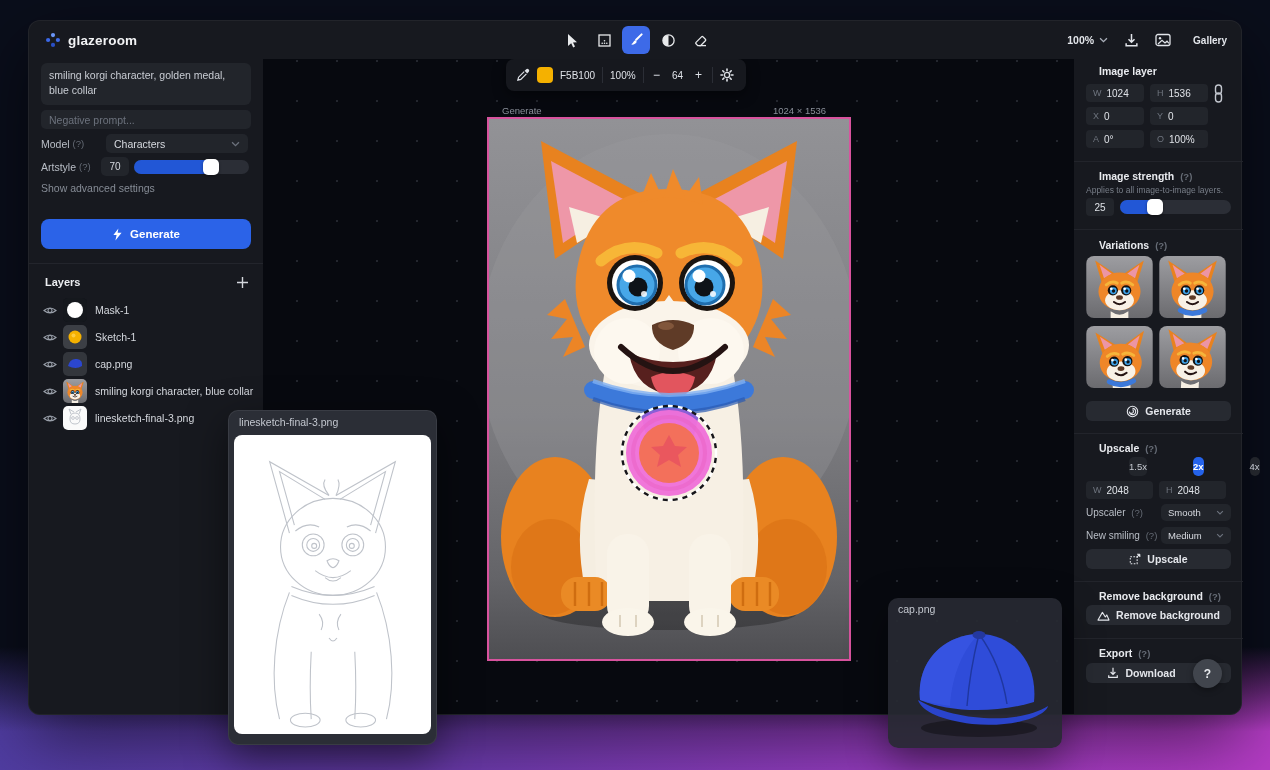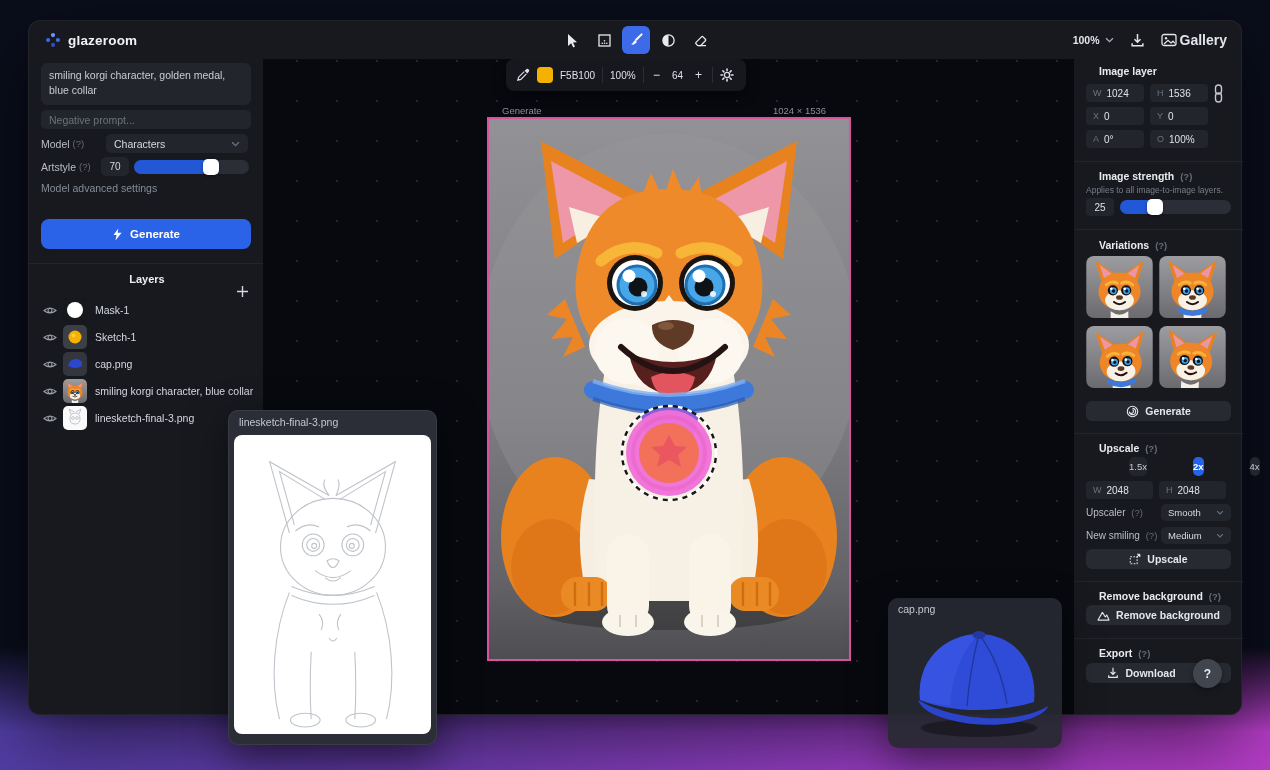--- a/index.html
+++ b/index.html
@@ -21,21 +21,21 @@
   }
   
   .hdr { position:absolute; left:0; top:0; right:0; height:38px;text-align:right; }
   .logo { position:absolute; left:16px; top:0; height:38px; display:flex; align-items:center; gap:7px; }
   .logo-text { color:#f2f3f5; font-size:13.5px; font-weight:700; letter-spacing:.2px; }
   .tools { position:absolute; left:529px; top:5px; display:flex; gap:4px; }
   .tool { width:28px; height:28px; border-radius:6px; display:flex; align-items:center; justify-content:center; color:#e2e5ea; }
   .tool.active { background:#3d6ae8; }
   .hdr-right { position:absolute; right:14px; top:0; height:38px; display:flex; align-items:center; gap:16px; }
   .zoom-ctl { display:flex; align-items:center; gap:5px; color:#e2e5ea; font-size:10.5px; font-weight:600; }
-  .gallery { display:flex; align-items:center; gap:3px; color:#e2e5ea; font-size:14px; font-weight:600; }
+  .gallery { display:flex; align-items:center; gap:22px; color:#e2e5ea; font-size:10px; font-weight:600; }
 
   
   .sb { position:absolute; left:0; top:38px; width:234px; bottom:0; }
   .prompt-box { position:absolute; left:12px; top:4px; width:210px; height:42px; background:#22252b; border:none;
     border-radius:6px; color:#c9cdd4; font-size:10.5px; line-height:1.4; padding:5px 8px; resize:none;
     font-family:"Liberation Sans","DejaVu Sans",sans-serif; }
   .neg-input { position:absolute; left:12px; top:51px; width:210px; height:19px; background:#22252b; border:none;
     border-radius:5px; color:#c9cdd4; font-size:10.5px; padding:0 8px; font-family:"Liberation Sans","DejaVu Sans",sans-serif; }
   .neg-input::placeholder { color:#6c727d; }
   .srow { position:absolute; left:12px; right:12px; height:19px; display:flex; align-items:center; }
@@ -46,21 +46,21 @@
   .dropdown .chev { margin-left:auto; color:#6c727d; display:flex; }
   .val-box { position:absolute; left:60px; top:0; width:28px; height:19px; background:#22252b; border-radius:5px;
     display:flex; align-items:center; justify-content:center; color:#d7dae0; font-size:10px; }
   .slider { position:absolute; top:2.5px; height:14px; border-radius:7px; background:#2b2e36; }
   .slider .fill { position:absolute; left:0; top:0; bottom:0; border-radius:7px; background:#2257d6; }
   .slider .thumb { position:absolute; top:-1px; width:16px; height:16px; border-radius:5px; background:#fff; box-shadow:0 1px 3px rgba(0,0,0,.4); }
   .advanced { position:absolute; left:12px; top:123px; color:#868c96; font-size:10.5px; }
   .gen-btn { position:absolute; left:12px; top:160px; width:210px; height:30px; background:#2b63e8; border-radius:8px;
     display:flex; align-items:center; justify-content:center; gap:7px; color:#fff; font-size:11.5px; font-weight:700; }
   .sb-div { position:absolute; left:0; right:0; top:204px; height:1px; background:#23252c; }
-  .layers-head { position:absolute; left:16px; right:14px; top:214px; height:18px; display:flex; align-items:center;flex-direction:column; }
+  .layers-head { position:absolute; left:16px; right:14px; top:214px; height:18px; display:flex; align-items:center; }
   .layers-title { color:#eceef1; font-size:11px; font-weight:700; }
   .plus-btn { margin-left:auto; color:#d4d7dd; font-size:15px; display:flex; }
   .lrow { position:absolute; left:0; right:0; height:26px; display:flex; align-items:center; }
   .lrow .eye { position:absolute; left:14px; color:#9aa0aa; display:flex; }
   .lrow .thumb24 { position:absolute; left:34px; width:24px; height:24px; border-radius:5px; overflow:hidden; background:#111419; }
   .lrow .llabel { position:absolute; left:66px; right:6px; color:#d5d8de; font-size:10.5px; white-space:nowrap; overflow:hidden; }
 
   
   .cv { position:absolute; left:234px; top:38px; width:811px; bottom:0; background:#07090f; overflow:hidden;
     background-image:radial-gradient(circle, #23262e 1.2px, rgba(0,0,0,0) 1.4px); background-size:40px 40px; background-position:14px 22px; }
@@ -238,21 +238,21 @@
       <div class="srow" style="top:98px">
         <span class="slabel">Artstyle</span>
         <span class="hint">(?)</span>
         <div class="val-box">70</div>
         <div class="slider" style="left:93px; width:115px">
           <div class="fill" style="width:82px"></div>
           <div class="thumb" style="left:69px"></div>
         </div>
       </div>
 
-      <div class="advanced">Model advanced settings</div>
+      <div class="advanced">Show advanced settings</div>
 
       <div class="gen-btn">
         <svg width="11" height="13" viewBox="0 0 11 13">
           <path d="M6.4,0.4 1.4,7 4.6,7 3.4,12.4 9.6,4.8 5.6,4.8 Z" fill="#fff"></path>
           </svg>
         <span>Generate</span>
       </div>
 
       <div class="sb-div"></div>
 

